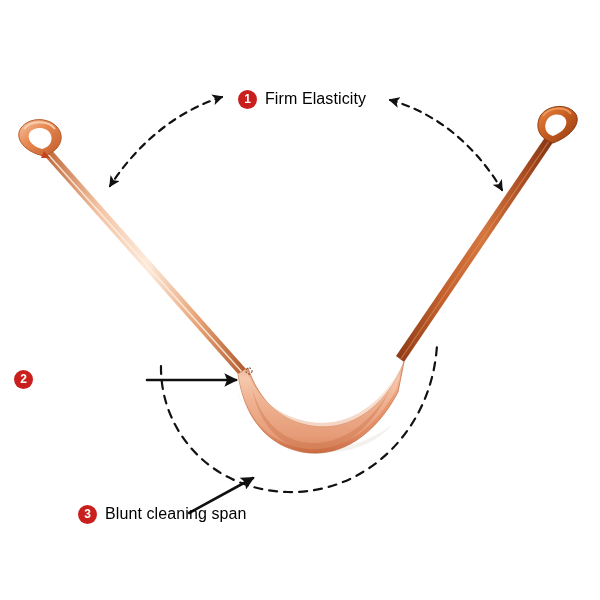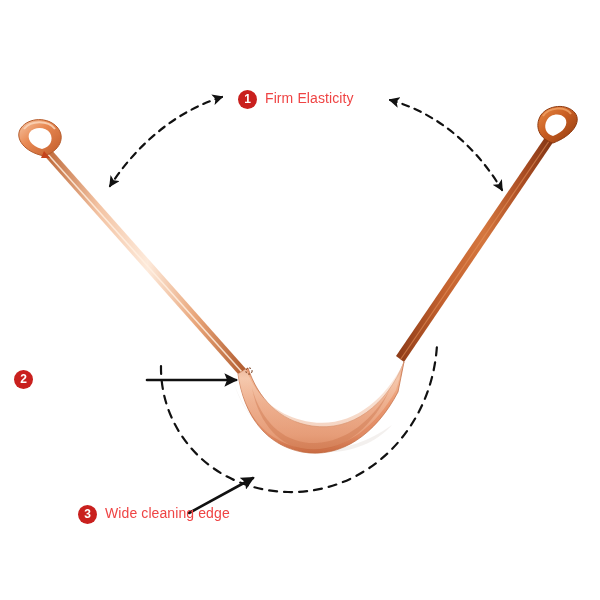--- a/index.html
+++ b/index.html
@@ -17,22 +17,22 @@
   .badge{
     width:19px;height:19px;border-radius:50%;
     background:#c9201e;
     color:#ffffff;
     font-size:12px;line-height:19px;text-align:center;
     font-weight:700;
     flex:0 0 auto;
     margin-top:1px;
   }
   .ctext{
-    color:#ef4444;
-    font-size:14px;
+    color:#000000;
+    font-size:16px;
     line-height:19px;
     white-space:pre-line;
     letter-spacing:.1px;
   }
   #c1{left:238px;top:89px;}
   #c2{left:14px;top:369px;}
   #c3{left:78px;top:504px;}
 </style>
 </head>
 <body>
@@ -149,16 +149,16 @@
     <div class="badge">1</div>
     <div class="ctext">Firm Elasticity</div>
   </div>
 
   <div class="callout" id="c2">
     <div class="badge">2</div>
   </div>
 
   <div class="callout" id="c3">
     <div class="badge">3</div>
-    <div class="ctext">Wide cleaning edge</div>
+    <div class="ctext">Blunt cleaning span</div>
   </div>
 
 </div>
 
 </body></html>

